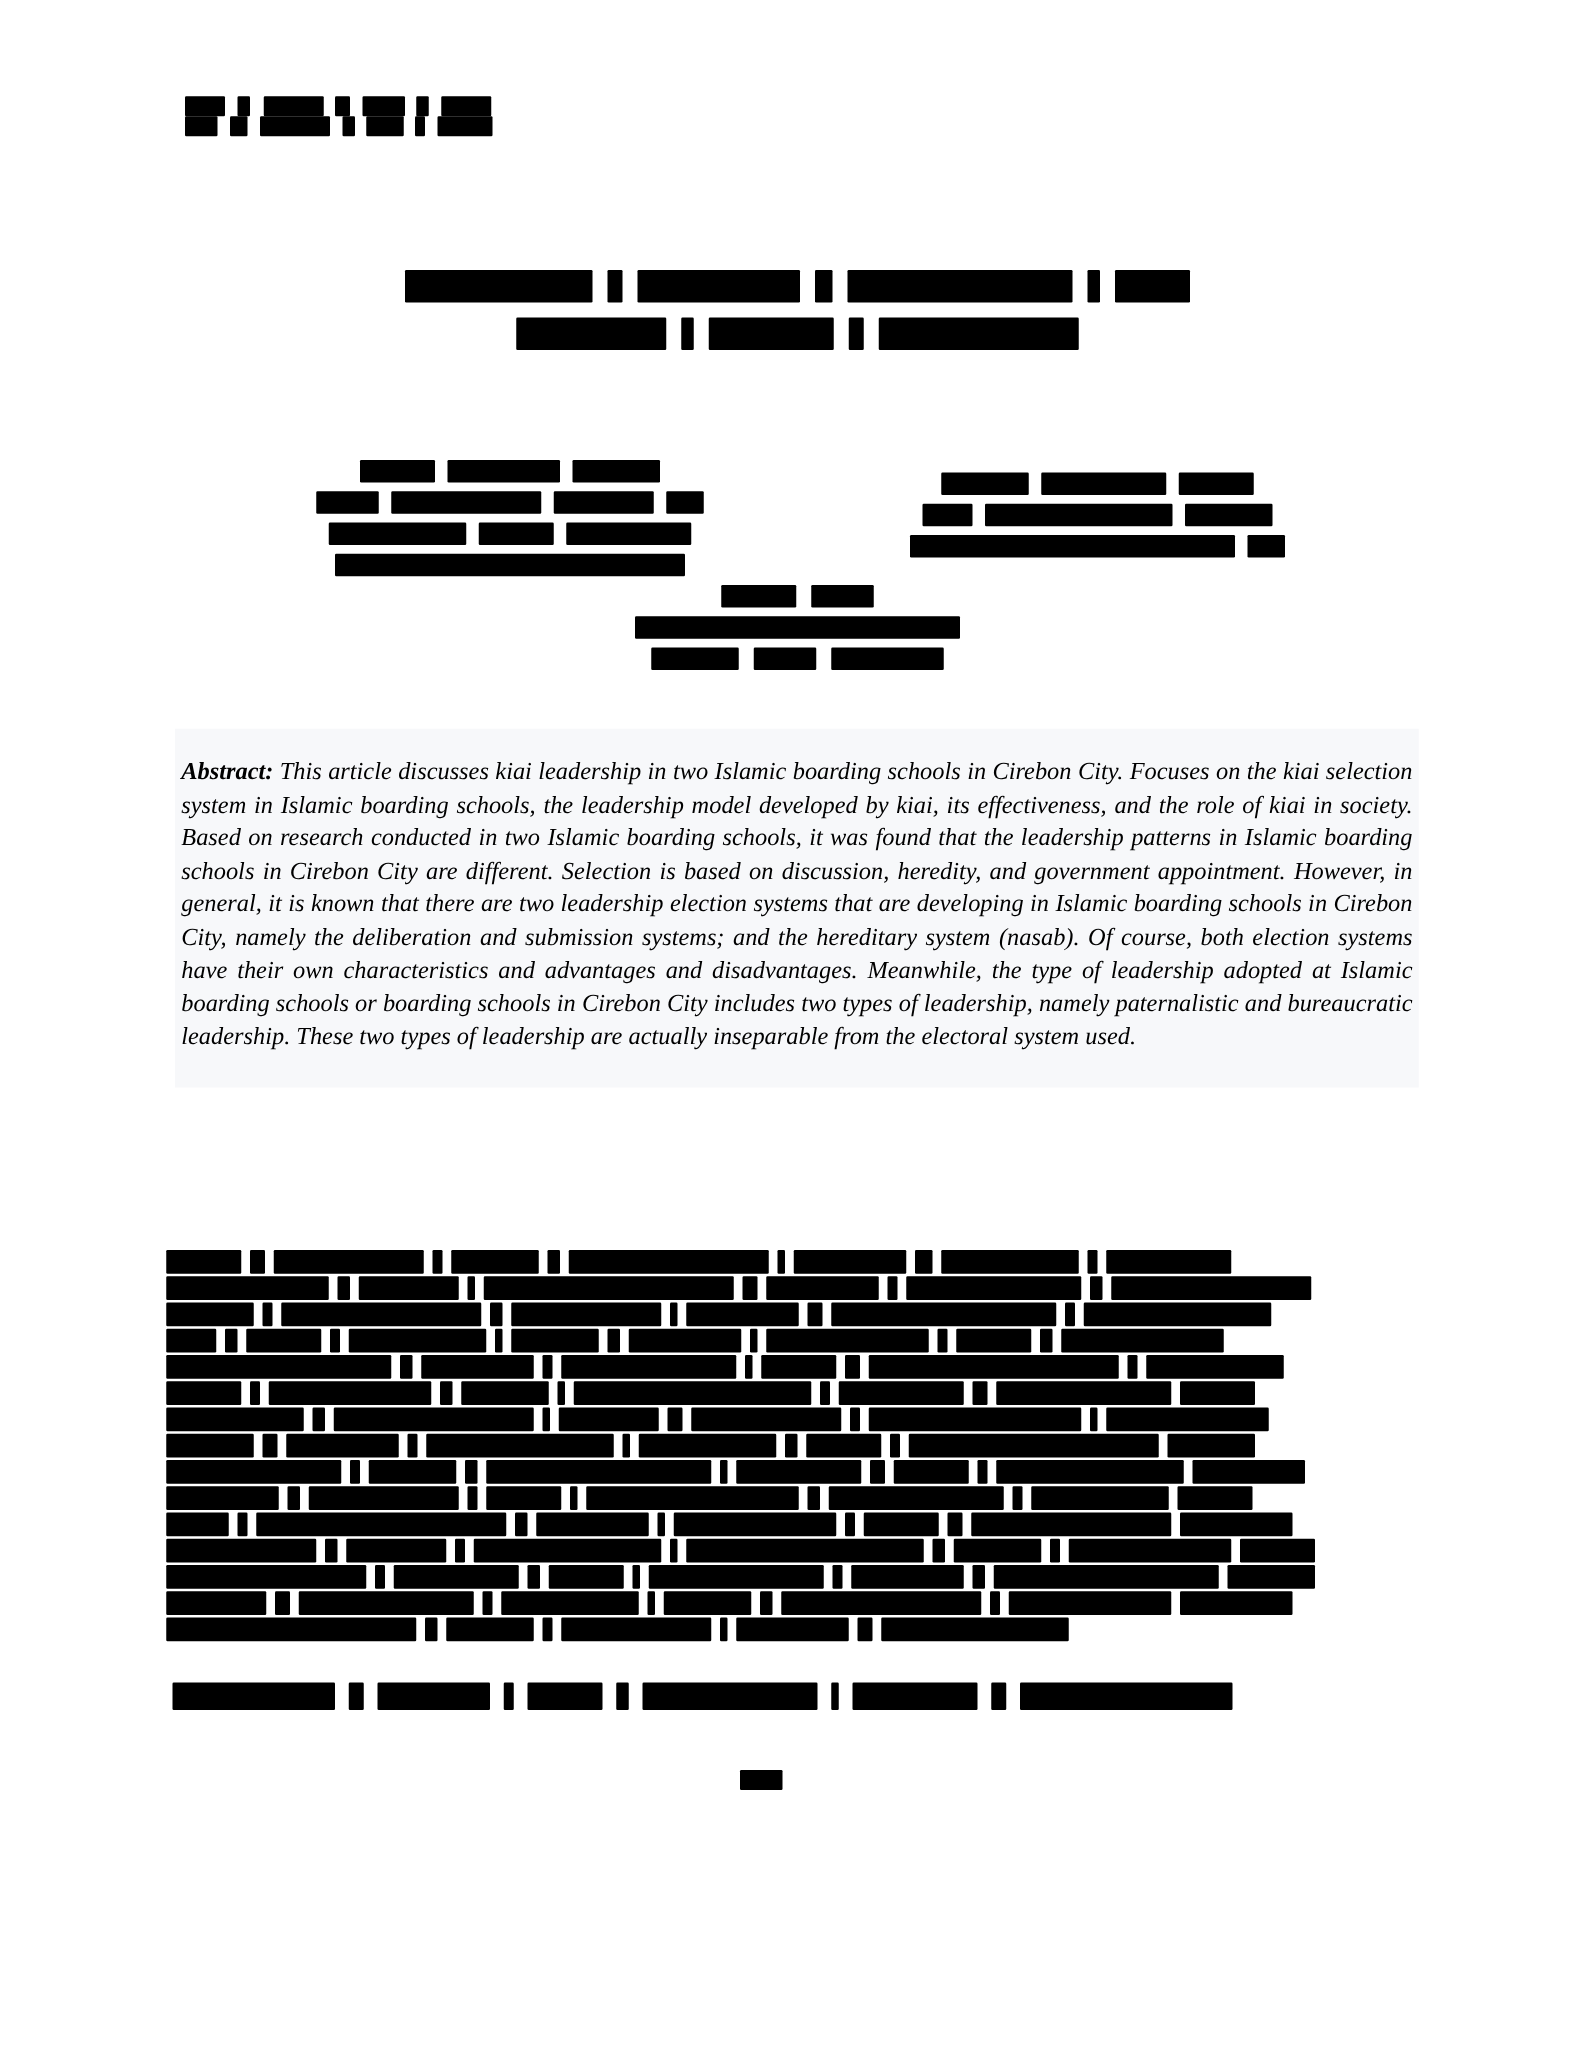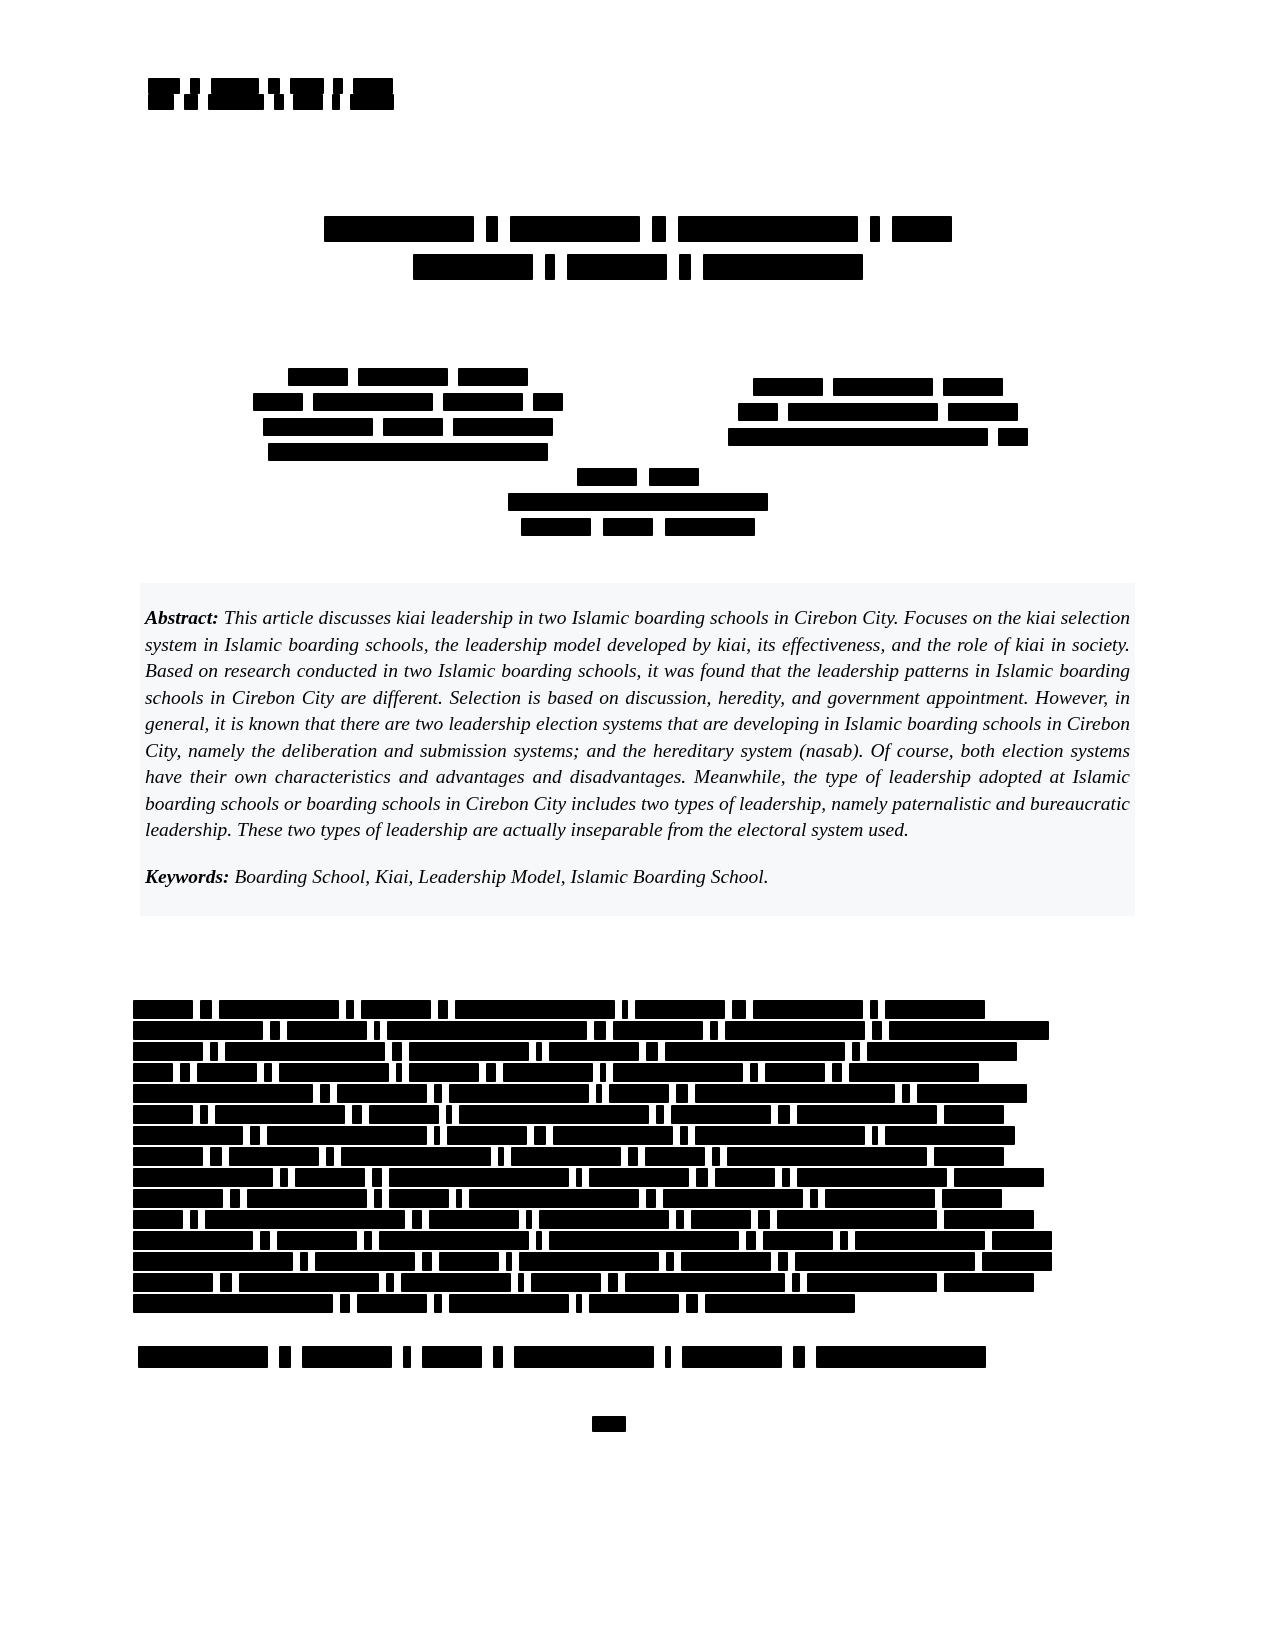--- a/index.html
+++ b/index.html
@@ -258,21 +258,20 @@
       <span class="author-line">
         <span class="redact" style="width:70px"></span>
         <span class="redact" style="width:50px;margin-left:8px"></span>
         <span class="redact" style="width:90px;margin-left:8px"></span>
       </span>
     </div>
   </div>
 
   <div class="abstract-panel">
     <p class="abstract-text"><span class="lead">Abstract:</span><span> This article discusses kiai leadership in two Islamic boarding schools in Cirebon City. Focuses on the kiai selection system in Islamic boarding schools, the leadership model developed by kiai, its effectiveness, and the role of kiai in society. Based on research conducted in two Islamic boarding schools, it was found that the leadership patterns in Islamic boarding schools in Cirebon City are different. Selection is based on discussion, heredity, and government appointment. However, in general, it is known that there are two leadership election systems that are developing in Islamic boarding schools in Cirebon City, namely the deliberation and submission systems; and the hereditary system (nasab). Of course, both election systems have their own characteristics and advantages and disadvantages. Meanwhile, the type of leadership adopted at Islamic boarding schools or boarding schools in Cirebon City includes two types of leadership, namely paternalistic and bureaucratic leadership. These two types of leadership are actually inseparable from the electoral system used.</span></p>
-    <p class="keywords"><span class="lead">Keywords:</span><span> Boarding School, Kiai, Leadership Model, Islamic Boarding School.</span></p>
   </div>
 
   <div class="body-block">
 
     <span class="body-row"><span class="redact" style="width:60px"></span><span class="redact" style="width:12px;margin-left:7px"></span><span class="redact" style="width:120px;margin-left:7px"></span><span class="redact" style="width:8px;margin-left:7px"></span><span class="redact" style="width:70px;margin-left:7px"></span><span class="redact" style="width:10px;margin-left:7px"></span><span class="redact" style="width:160px;margin-left:7px"></span><span class="redact" style="width:6px;margin-left:7px"></span><span class="redact" style="width:90px;margin-left:7px"></span><span class="redact" style="width:14px;margin-left:7px"></span><span class="redact" style="width:110px;margin-left:7px"></span><span class="redact" style="width:8px;margin-left:7px"></span><span class="redact" style="width:100px;margin-left:7px"></span></span>
 
     <span class="body-row"><span class="redact" style="width:130px"></span><span class="redact" style="width:10px;margin-left:7px"></span><span class="redact" style="width:80px;margin-left:7px"></span><span class="redact" style="width:6px;margin-left:7px"></span><span class="redact" style="width:200px;margin-left:7px"></span><span class="redact" style="width:12px;margin-left:7px"></span><span class="redact" style="width:90px;margin-left:7px"></span><span class="redact" style="width:8px;margin-left:7px"></span><span class="redact" style="width:140px;margin-left:7px"></span><span class="redact" style="width:10px;margin-left:7px"></span><span class="redact" style="width:160px;margin-left:7px"></span></span>
 
     <span class="body-row"><span class="redact" style="width:70px"></span><span class="redact" style="width:8px;margin-left:7px"></span><span class="redact" style="width:160px;margin-left:7px"></span><span class="redact" style="width:10px;margin-left:7px"></span><span class="redact" style="width:120px;margin-left:7px"></span><span class="redact" style="width:6px;margin-left:7px"></span><span class="redact" style="width:90px;margin-left:7px"></span><span class="redact" style="width:12px;margin-left:7px"></span><span class="redact" style="width:180px;margin-left:7px"></span><span class="redact" style="width:8px;margin-left:7px"></span><span class="redact" style="width:150px;margin-left:7px"></span></span>
 

